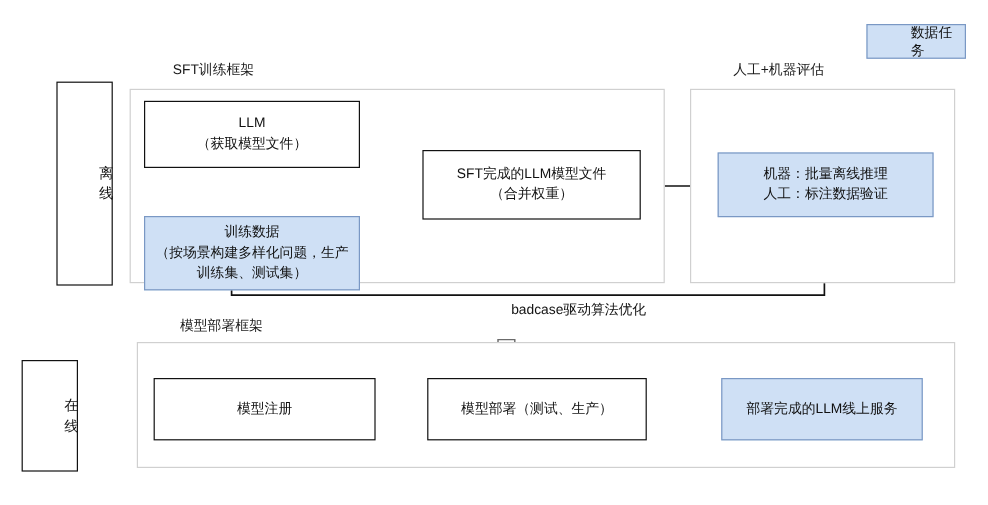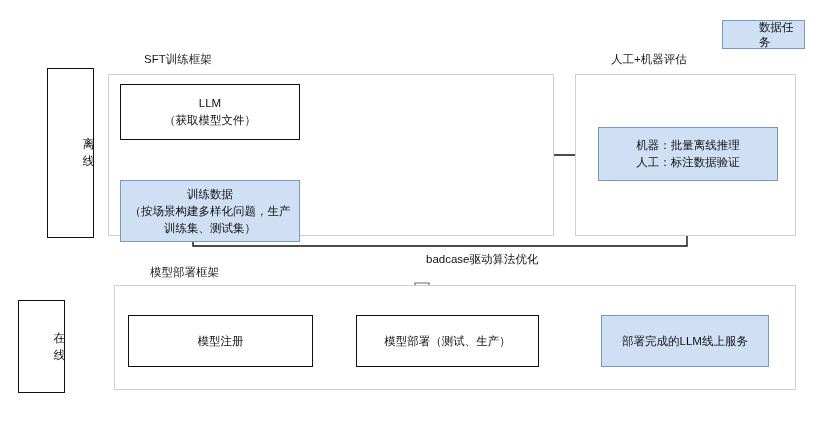--- a/index.html
+++ b/index.html
@@ -146,20 +146,24 @@
     <span class="txt">LLM
 （获取模型文件）</span>
   </div>
 
   <div class="abs node node-blue" style="left:120px; top:156px; width:180px; height:62px;margin-top:24px;">
     <span class="txt">训练数据
 （按场景构建多样化问题，生产
 训练集、测试集）</span>
   </div>
 
+  <div class="abs node" style="left:352px; top:125px; width:182px; height:58px;">
+    <span class="txt">SFT完成的LLM模型文件
+（合并权重）</span>
+  </div>
 
   <div class="abs group-label" style="left:575px; top:52px;">
     <span>人工+机器评估</span>
   </div>
   <div class="abs group" style="left:575px; top:74px; width:221px; height:162px;"></div>
 
   <div class="abs node node-blue" style="left:598px; top:127px; width:180px; height:54px;">
     <span class="txt">机器：批量离线推理
 人工：标注数据验证</span>
   </div>

